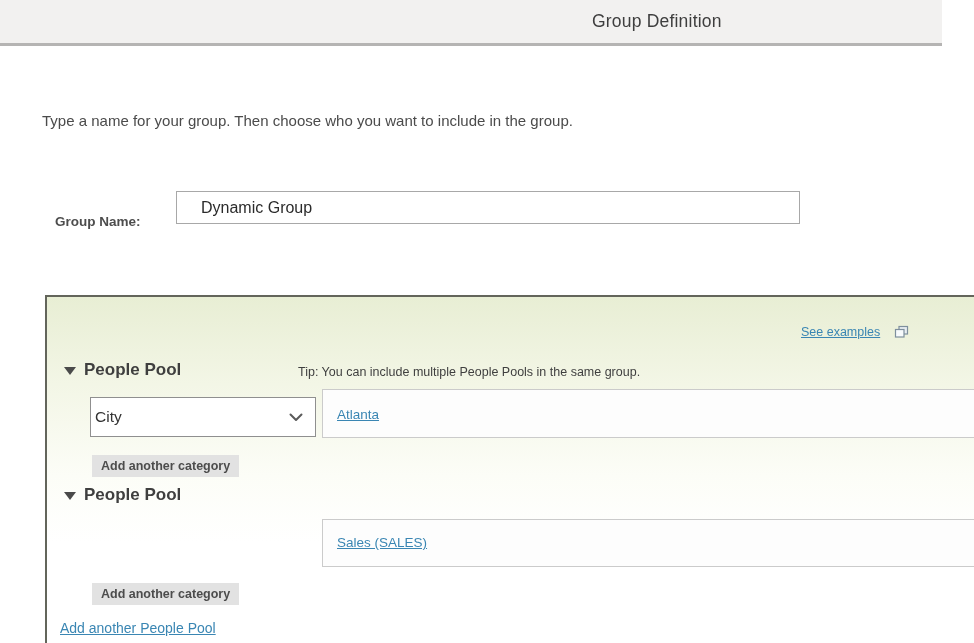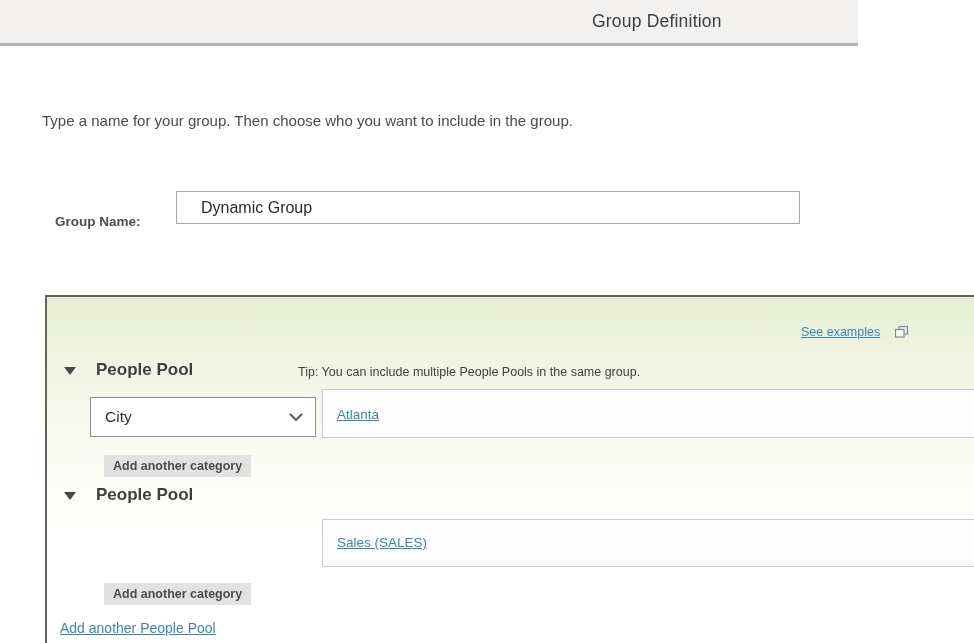--- a/index.html
+++ b/index.html
@@ -1,64 +1,64 @@
 <!DOCTYPE html>
 <html><head>
 <meta charset="utf-8">
 <style>
   html,body{margin:0;padding:0;background:#ffffff;}
   *{box-sizing:border-box;font-family:"Liberation Sans", sans-serif;}
   .screen{position:relative;width:974px;height:643px;background:#ffffff;overflow:hidden;}
 
   
-  .topbar{position:absolute;left:0;top:0;width:858px;height:46px;background:#f2f1f0;border-bottom:3px solid #b5b4b3;}
+  .topbar{position:absolute;left:0;top:0;width:942px;height:46px;background:#f2f1f0;border-bottom:3px solid #b5b4b3;}
   .topbar-title{position:absolute;left:592px;top:11px;font-size:17.5px;color:#3e3e3e;letter-spacing:.2px;}
 
   
   .instruction{position:absolute;left:42px;top:112px;font-size:15px;color:#4b4b4b;}
 
   
   .gn-label{position:absolute;left:55px;top:214px;font-size:13.5px;font-weight:bold;color:#4d4d4d;}
   .gn-input{position:absolute;left:176px;top:191px;width:624px;height:33px;border:1px solid #a8a8a8;background:#ffffff;
             font-size:16px;color:#2b2b2b;padding:0 0 0 24px;outline:none;}
 
   
   .panel{position:absolute;left:45px;top:295px;width:990px;height:400px;border:2px solid #63655b;
          background:linear-gradient(180deg,#e8eed4 0%,#f3f6e6 22%,#fcfdf7 45%,#ffffff 62%);}
   .panel-title{position:absolute;left:62px;top:315px;font-size:17px;font-weight:bold;color:#3a3a2c;}
   .panel-tip{position:absolute;left:298px;top:317px;font-size:12.5px;color:#3f3f3f;margin-top:48px;}
   .see-examples{position:absolute;left:801px;top:325px;font-size:12.5px;display:flex;align-items:center;gap:14px;}
   a.link{color:#3a86b3;text-decoration:underline;cursor:pointer;}
 
   
-  .pool-header{position:absolute;display:flex;align-items:center;gap:20px;}
+  .pool-header{position:absolute;display:flex;align-items:center;gap:8px;}
   .pool-header .tri{width:0;height:0;border-left:6px solid transparent;border-right:6px solid transparent;
                     border-top:8px solid #4a4a4a;margin-top:2px;cursor:pointer;}
   .pool-header .txt{font-size:17px;font-weight:bold;color:#3f3f3f;}
   .pool1-header{left:64px;top:360px;}
   .pool2-header{left:64px;top:485px;}
 
   
   .select{position:absolute;width:226px;background:#ffffff;display:flex;align-items:center;cursor:pointer;}
-  .select .val{font-size:15.5px;color:#333333;padding-left:14px;flex:1;}
+  .select .val{font-size:15.5px;color:#333333;padding-left:4px;flex:1;}
   .select .chev{margin-right:12px;display:flex;align-items:center;}
   .select1{left:90px;top:397px;height:40px;border:1px solid #8f8f8f;}
   .select2{left:90px;top:522px;height:42px;border:2px solid #88c0de;}
 
   
   .valbox{position:absolute;width:700px;border:1px solid #cbcbcb;background:#fdfdfd;}
   .valbox1{left:322px;top:389px;height:49px;}
   .valbox2{left:322px;top:519px;height:48px;}
   .valbox a{position:absolute;left:14px;font-size:13.5px;}
   .valbox1 a{top:17px;}
   .valbox2 a{top:15px;}
 
   
   .add-cat{position:absolute;background:#e2e2e2;color:#4c4c4c;font-size:12.5px;font-weight:bold;
-           padding:4px 9px;border:none;cursor:pointer;margin-left:12px;}
+           padding:4px 9px;border:none;cursor:pointer;}
   .add-cat1{left:92px;top:455px;}
   .add-cat2{left:92px;top:583px;}
 
   
   .add-pool{position:absolute;left:60px;top:620px;font-size:14px;}
 </style>
 </head>
 <body>
 
 <div class="screen">

